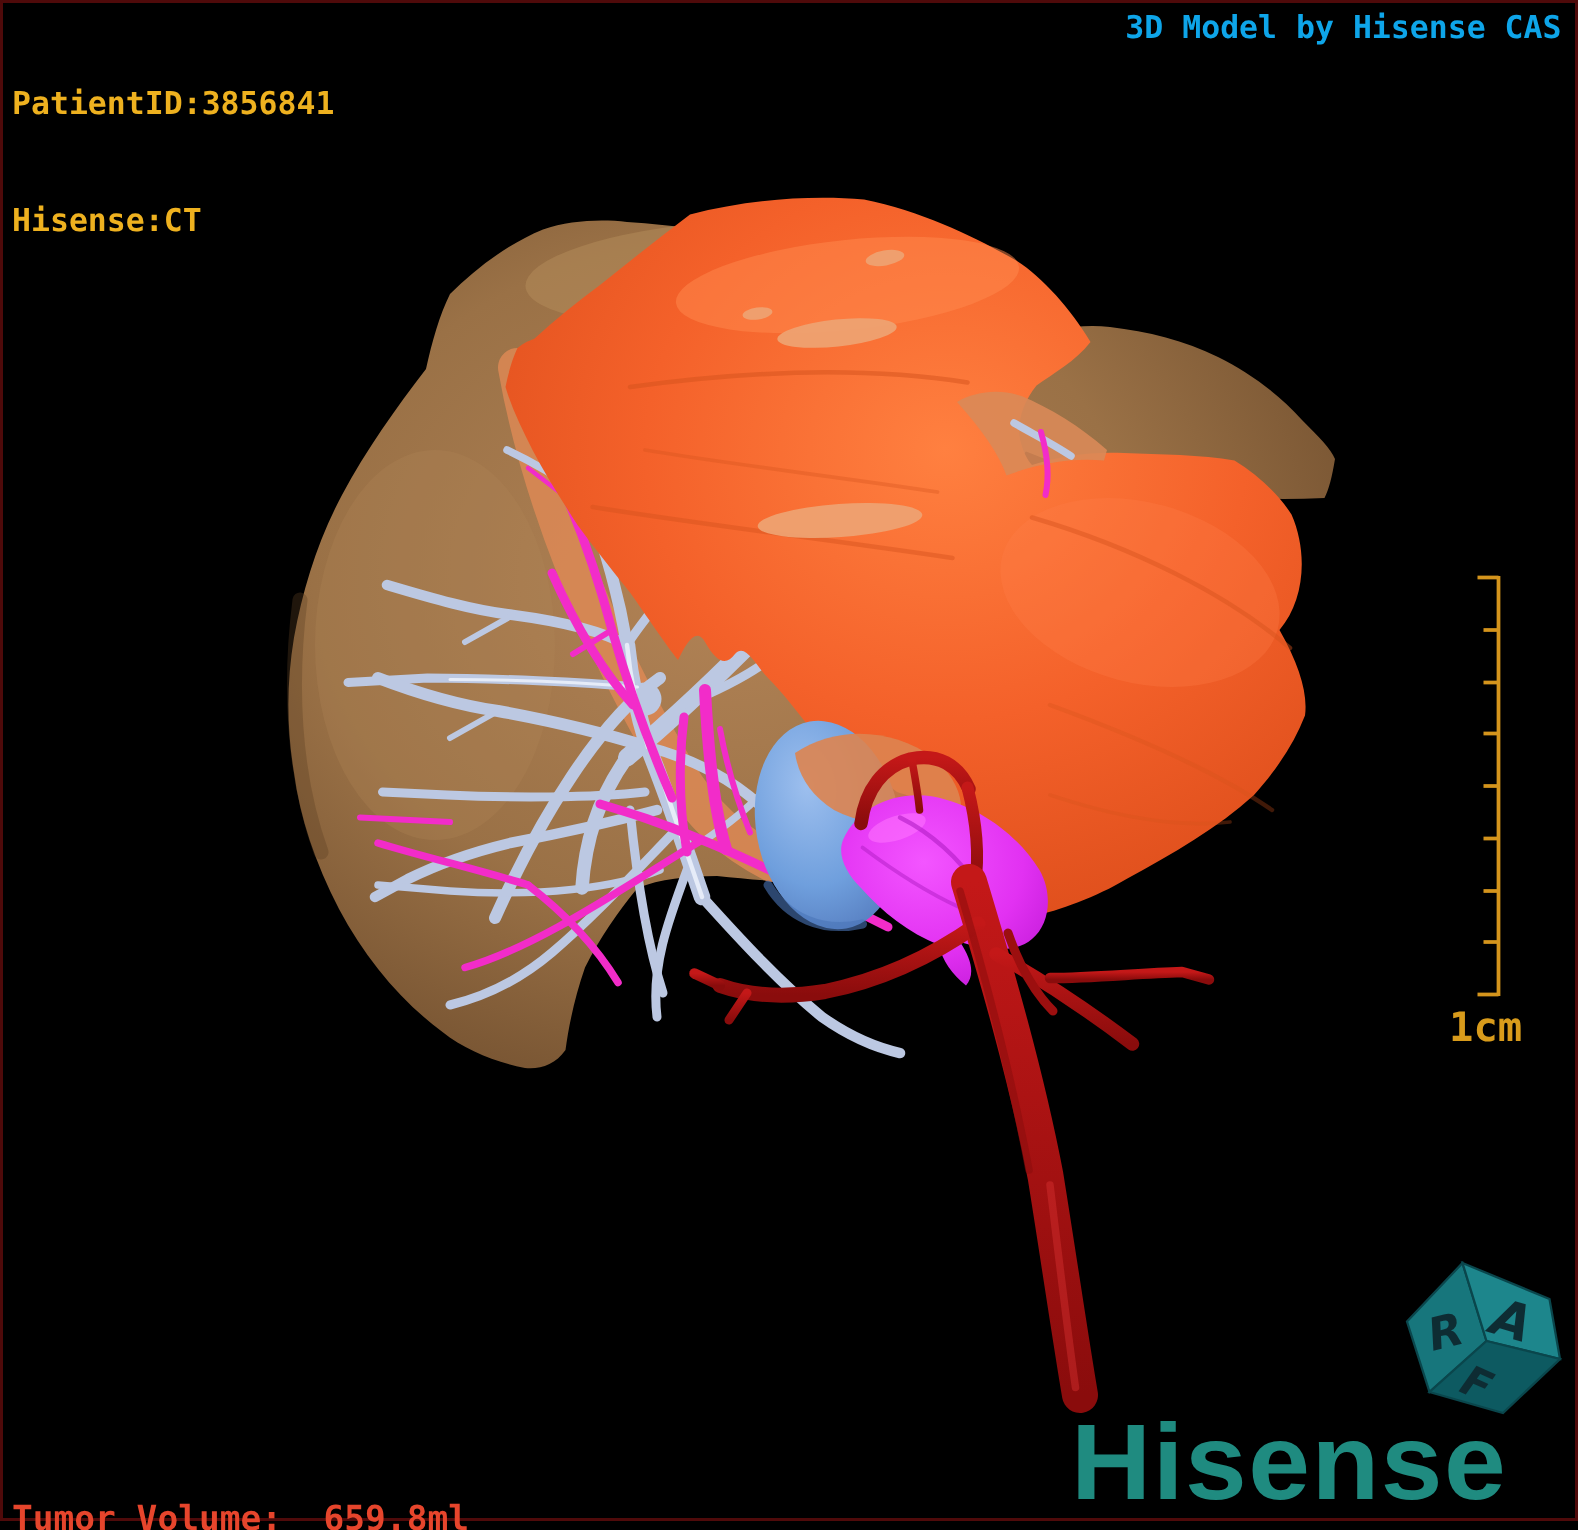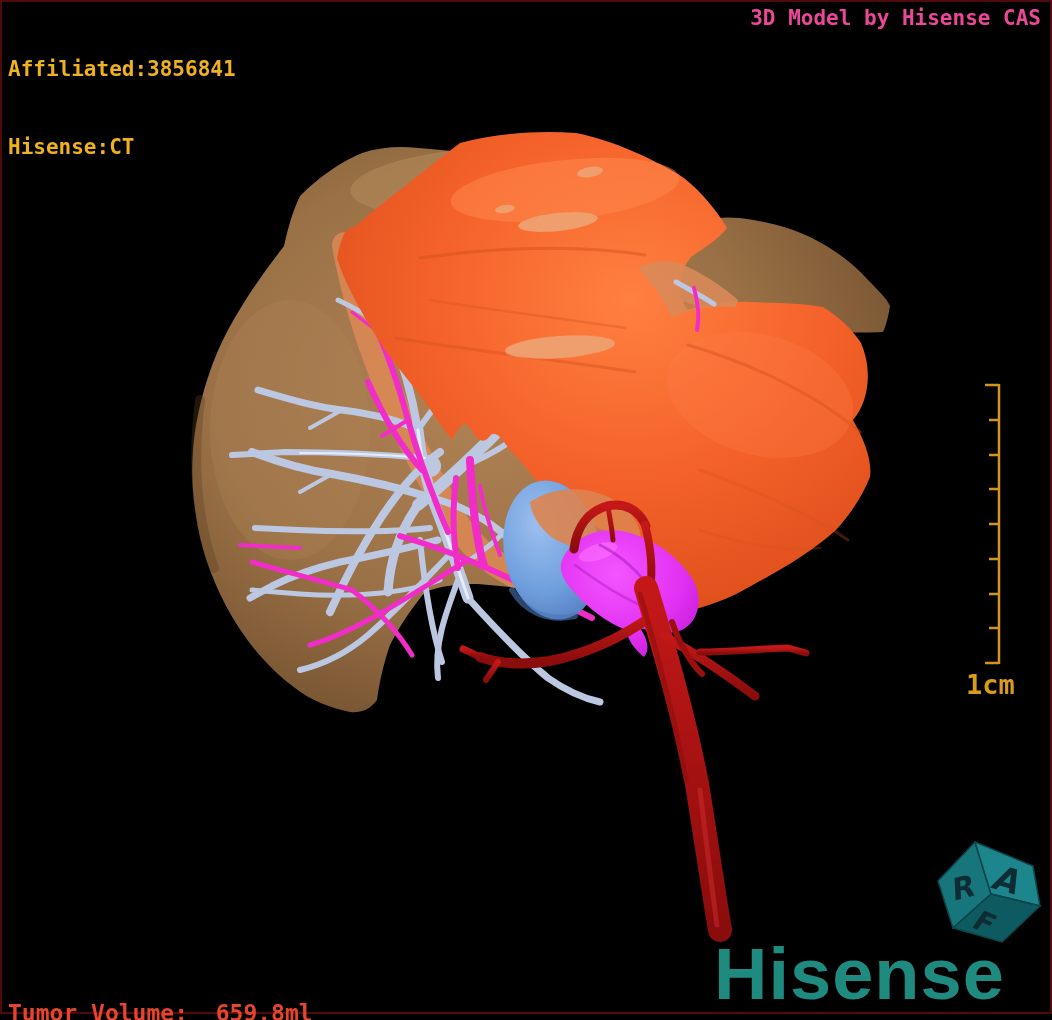--- a/index.html
+++ b/index.html
@@ -3,21 +3,21 @@
 <meta charset="utf-8">
 <style>
   html,body{margin:0;padding:0;background:#000;}
   body{width:1052px;height:1020px;position:relative;overflow:hidden;
        font-family:"DejaVu Sans Mono","Liberation Mono",monospace;}
   .frame{position:absolute;left:0;top:0;width:1048px;height:1010px;
          border:2px solid #4f0a0a;background:#000;}
   .viewport{position:absolute;left:0;top:0;width:1052px;height:1014px;}
   .info{position:absolute;left:8px;top:4px;color:#eeb11f;font-weight:bold;
         font-size:21px;line-height:26px;white-space:pre;}
-  .title{position:absolute;right:11px;top:5px;color:#ec4899;font-weight:bold;
+  .title{position:absolute;right:11px;top:5px;color:#0ea5e9;font-weight:bold;
          font-size:21px;line-height:26px;white-space:pre;}
   .volumes{position:absolute;left:8px;top:946px;font-weight:bold;
            font-size:23px;line-height:27px;white-space:pre;}
   .vol-tumor{color:#e6452c;}
   .logo{position:absolute;left:714px;top:938px;color:#1f8b80;
         font-family:"Liberation Sans","DejaVu Sans",sans-serif;
         font-weight:bold;font-size:74px;line-height:1;letter-spacing:1px;
         transform:scaleY(0.97);}
   svg text{font-family:"DejaVu Sans Mono","Liberation Mono",monospace;}
   .cube-letter{font-family:"DejaVu Sans","Liberation Sans",sans-serif;
@@ -228,21 +228,21 @@
     <polygon points="938,881 975,842 991,894 953,928" fill="#17767c" stroke="#0a464c" stroke-width="1.5"></polygon>
     <polygon points="975,842 1033,866 1040,906 991,894" fill="#1d868c" stroke="#0a464c" stroke-width="1.5"></polygon>
     <polygon points="991,894 1040,906 1002,942 953,928" fill="#0d5a61" stroke="#0a464c" stroke-width="1.5"></polygon>
     <text class="cube-letter" x="952" y="900" font-size="30" transform="rotate(-14 956 888)">R</text>
     <text class="cube-letter" x="996" y="892" font-size="34" transform="rotate(16 1008 876)">A</text>
     <text class="cube-letter" x="976" y="932" font-size="28" transform="rotate(24 985 920)">F</text>
   </g>
 </svg>
 
 <div class="info">
-  <div>Affiliated:3856841</div>
+  <div>PatientID:3856841</div>
   <div>Hisense:CT</div>
 </div>
 
 <div class="title">3D Model by Hisense CAS</div>
 
 <div class="volumes">
   <div class="vol-tumor">Tumor Volume:  659.8ml</div>
   
 </div>
 

